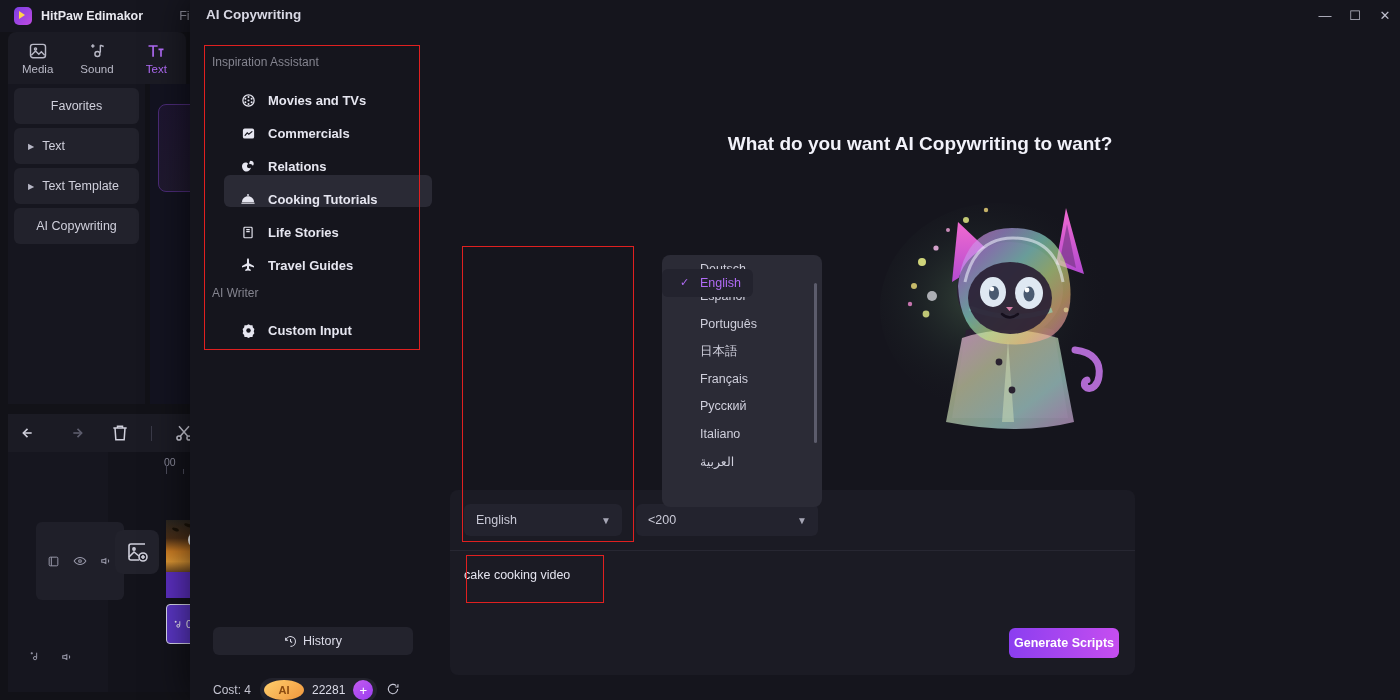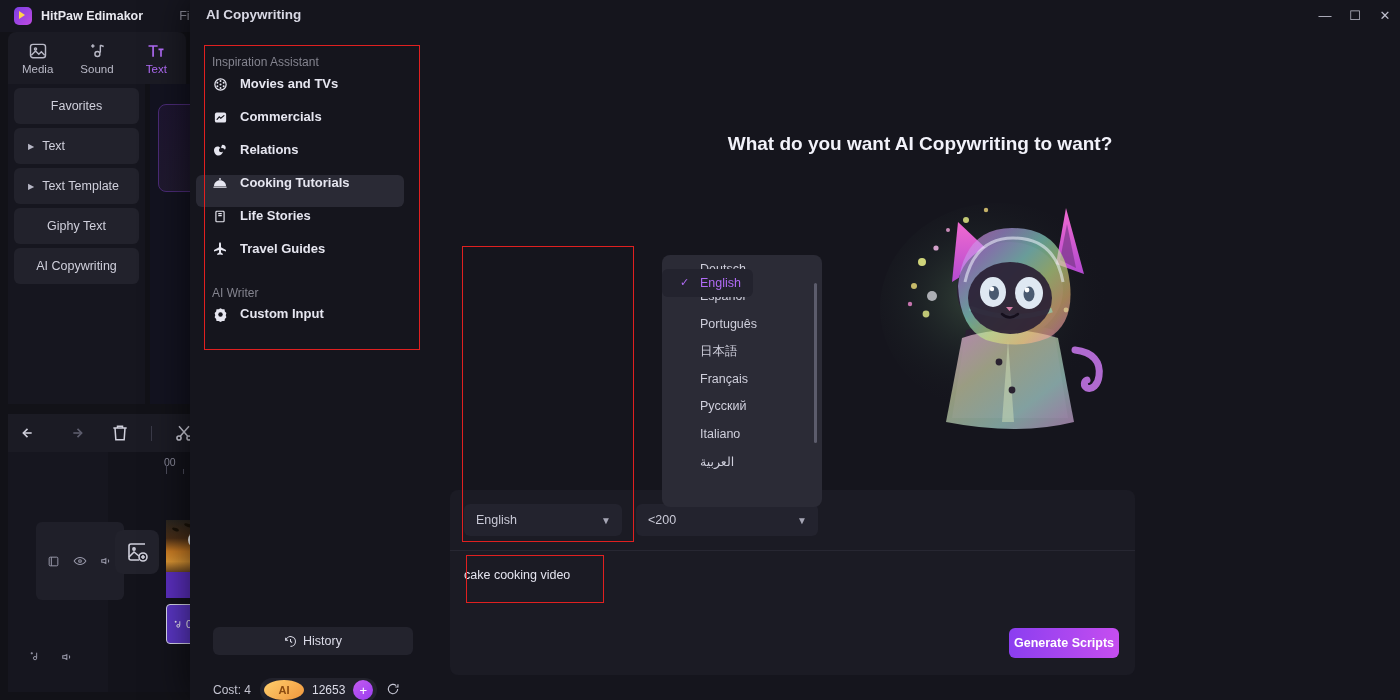--- a/index.html
+++ b/index.html
@@ -120,22 +120,22 @@
   .modal-title { position:absolute; left:16px; top:0; height:30px; line-height:30px;
                  font-size:13.5px; font-weight:600; color:#d8d8e4; }
   .modal-tb { position:absolute; right:0; top:0; height:30px; display:flex; align-items:center; }
   .mwin { width:30px; height:30px; display:flex; align-items:center; justify-content:center; color:#bdbdcb; font-size:13px; }
 
   .modal-left { position:absolute; left:0; top:30px; width:250px; height:670px; background:#15151d; }
 
   .redbox { position:absolute; border:1.5px solid #e02020; pointer-events:none; }
 
   .sec-lab { position:absolute; left:22px; font-size:12px; color:#84848f; }
-  .nav-item { position:absolute; left:6px; width:208px; height:32px; border-radius:6px;
-              display:flex; align-items:flex-start; padding-left:16px; gap:12px; cursor:pointer;
+  .nav-item { position:absolute; left:34px; width:208px; height:32px; border-radius:6px;
+              display:flex; align-items:flex-end; padding-left:16px; gap:12px; cursor:pointer;
               color:#e6e6f0; font-size:13px; font-weight:700; }
   .nav-item.active { background:#2a2a35; }
   .nav-item .ico { width:16px; height:16px; display:flex; align-items:center; justify-content:center; color:#e6e6f0; }
 
   .history-btn { position:absolute; left:23px; top:597px; width:200px; height:28px; border-radius:6px;
                  background:#23232d; color:#dcdce8; font-size:12.5px; display:flex; align-items:center;
                  justify-content:center; gap:6px; cursor:pointer; }
   .cost-row { position:absolute; left:23px; top:648px; display:flex; align-items:center; gap:9px; }
   .cost-lab { font-size:12px; color:#c3c3d0; }
   .credit-pill { display:flex; align-items:center; gap:8px; height:24px; padding:0 4px 0 4px;
@@ -233,23 +233,20 @@
       <div class="lp-item center">
         <span>Favorites</span>
       </div>
       <div class="lp-item">
         <span class="caret">▶</span>
         <span>Text</span>
       </div>
       <div class="lp-item">
         <span class="caret">▶</span>
         <span>Text Template</span>
-      </div>
-      <div class="lp-item center">
-        <span>Giphy Text</span>
       </div>
       <div class="lp-item center">
         <span>AI Copywriting</span>
       </div>
     </div>
 
     <div class="previewstrip">
       <div class="pv-card"></div>
     </div>
 
@@ -517,21 +514,21 @@
             <path d="M3 5v4.5h4.5"></path>
             <path d="M12 7.5V12l3 1.8"></path>
         </svg>
         <span>History</span>
       </div>
 
       <div class="cost-row">
         <span class="cost-lab">Cost: 4</span>
         <span class="credit-pill">
           <span class="coin">AI</span>
-          <span class="credit-num">12653</span>
+          <span class="credit-num">22281</span>
           <span class="plus">+</span>
         </span>
         <span class="refresh">
           <svg width="14" height="14" viewBox="0 0 24 24" fill="none" stroke="currentColor" stroke-width="1.9">
             <path d="M20 12a8 8 0 11-2.6-5.9"></path>
               <path d="M20.5 4v4.5H16"></path>
           </svg>
         </span>
       </div>
     </div>

